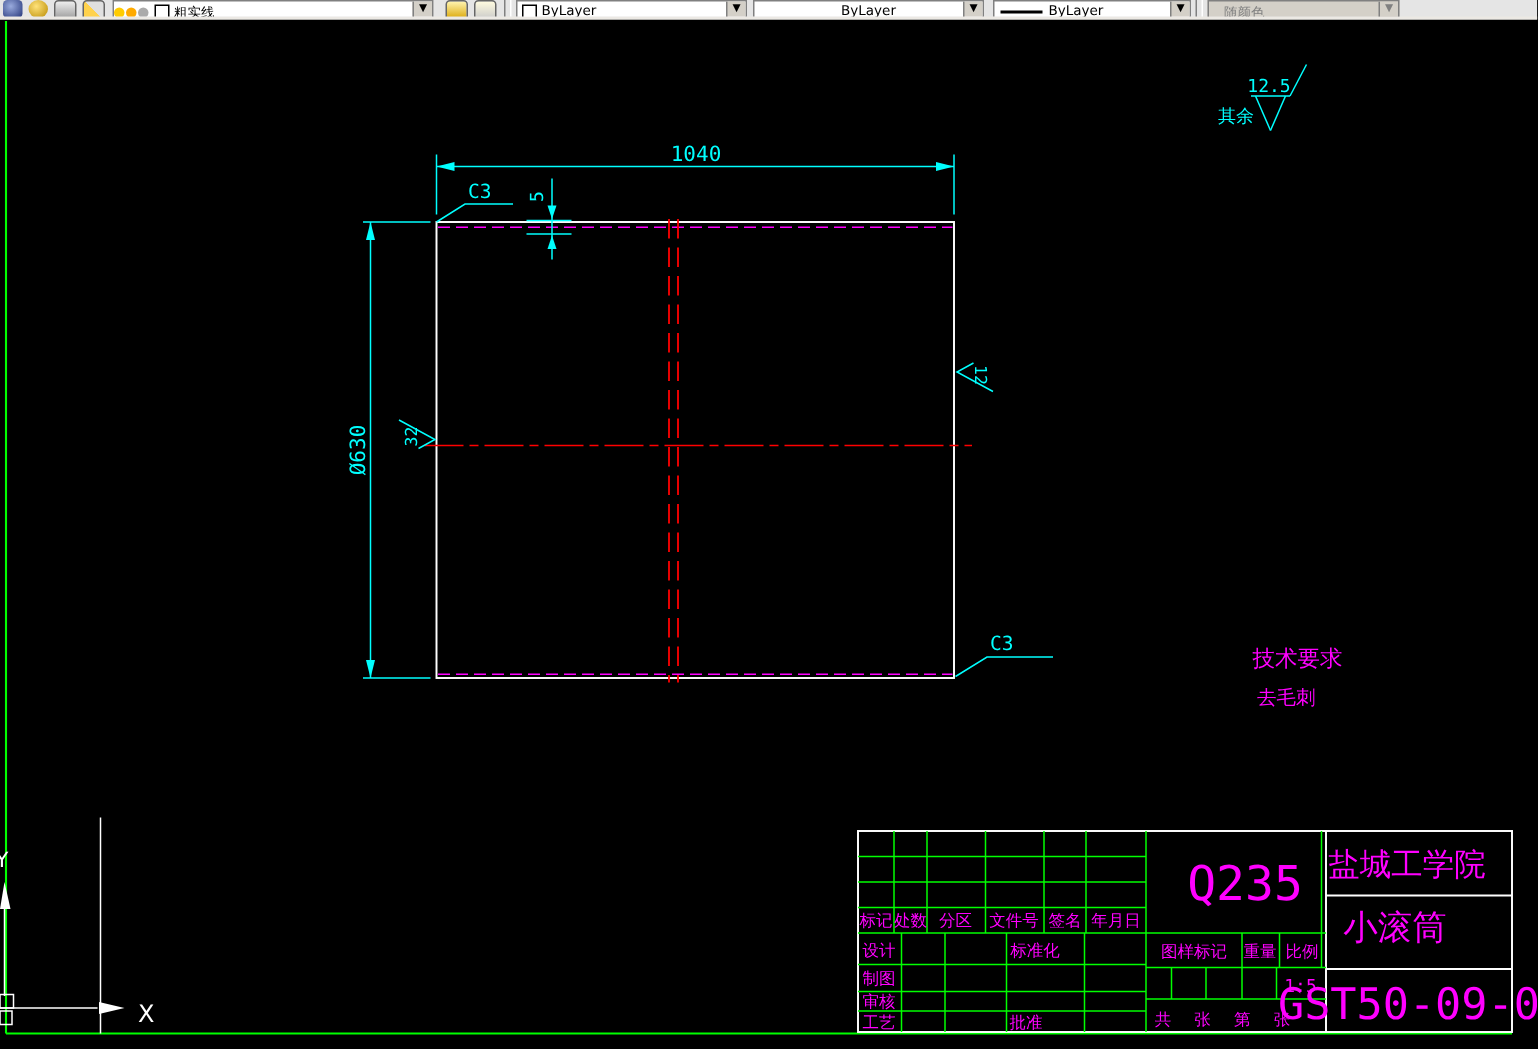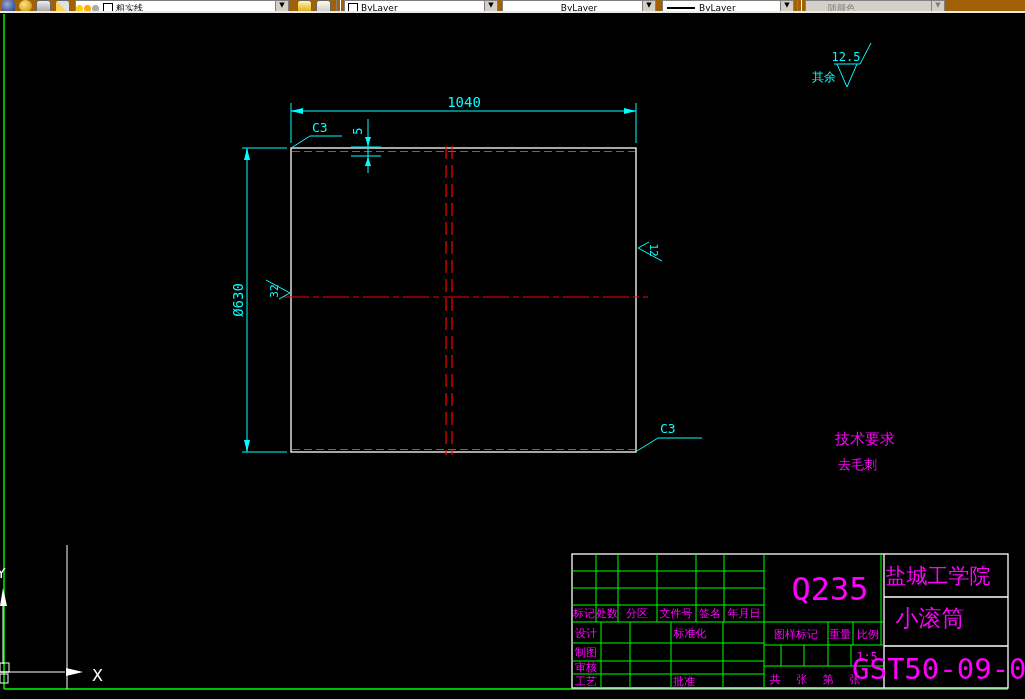--- a/index.html
+++ b/index.html
@@ -1,26 +1,26 @@
 <!DOCTYPE html>
 <html><head>
 <meta charset="utf-8">
 <style>
   html,body{margin:0;padding:0;background:#000;}
   #screen{position:relative;width:1025px;height:699px;background:#000;overflow:hidden;
           font-family:"DejaVu Sans",sans-serif;}
   
-  #toolbar{position:absolute;left:0;top:0;width:1025px;height:11px;background:#a16207;
+  #toolbar{position:absolute;left:0;top:0;width:1025px;height:11px;background:#e5e5e5;
            border-bottom:2px solid #ece9e4;display:flex;align-items:flex-start;overflow:hidden;}
   .tbicon{width:13px;height:12px;margin:0 2px;border-radius:3px;flex:none;}
   .combo{height:14px;background:#fff;border:1px solid #808080;display:flex;align-items:center;
          font-size:9px;color:#000;position:relative;flex:none;margin-top:0;}
   .combo .arrowbtn{position:absolute;right:0;top:0;width:12px;height:13px;background:#d4d0c8;
          border-left:1px solid #808080;font-size:7px;line-height:9px;text-align:center;color:#000;}
-  .combo.disabled{background:#d4d0c8;color:#808080;padding-left:12px;}
+  .combo.disabled{background:#d4d0c8;color:#808080;}
   .sep{width:3px;height:12px;border-left:1px solid #808080;border-right:1px solid #fff;margin:0 3px;flex:none;}
   .sw{width:8px;height:8px;border:1px solid #000;background:#fff;margin:0 3px;flex:none;}
   .dot{width:7px;height:7px;border-radius:50%;flex:none;margin-right:1px;}
   
   #tabstrip{position:absolute;left:0;top:691px;width:1025px;height:8px;background:#d6d3ce;
             display:flex;align-items:flex-start;overflow:hidden;font-size:9px;color:#000;}
   .navbtn{width:13px;height:12px;background:#d4d0c8;border:1px solid #808080;font-size:6px;
           line-height:10px;text-align:center;flex:none;}
   .tab{height:12px;padding:0 6px;border:1px solid #808080;background:#bdb9b2;font-size:9px;flex:none;}
   .tab.active{background:#fff;font-weight:bold;}

